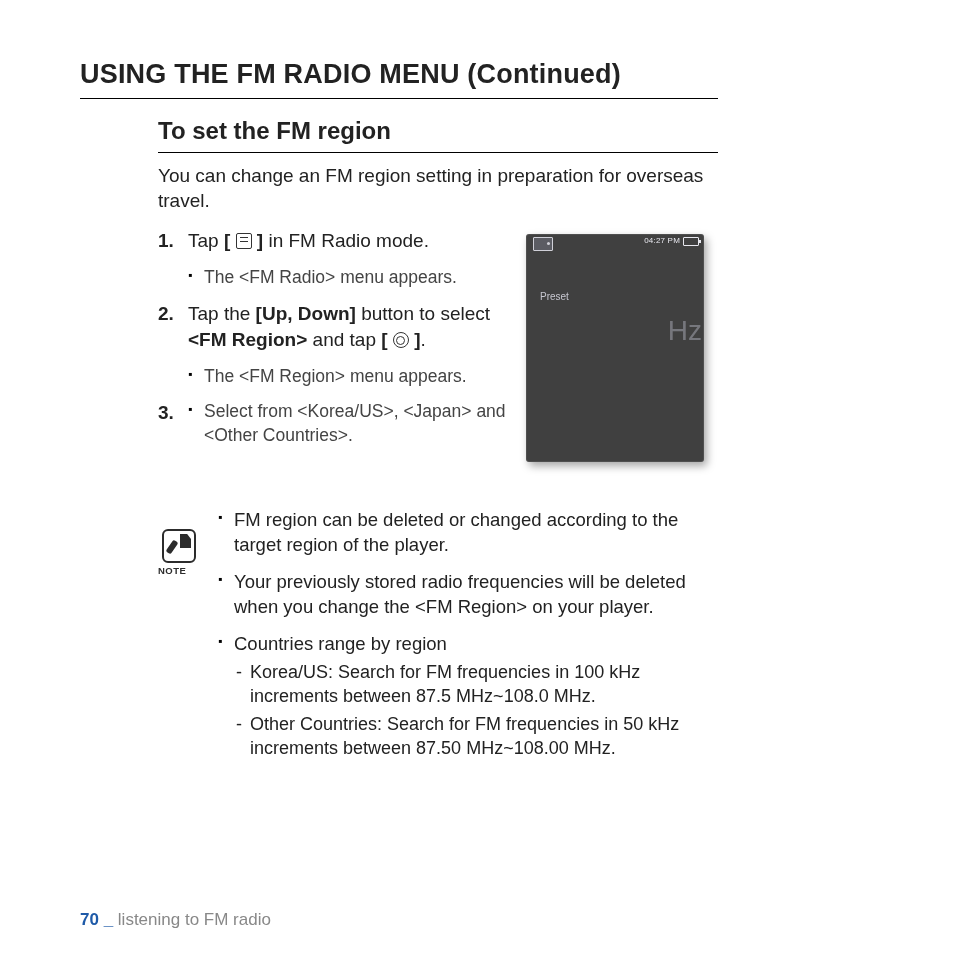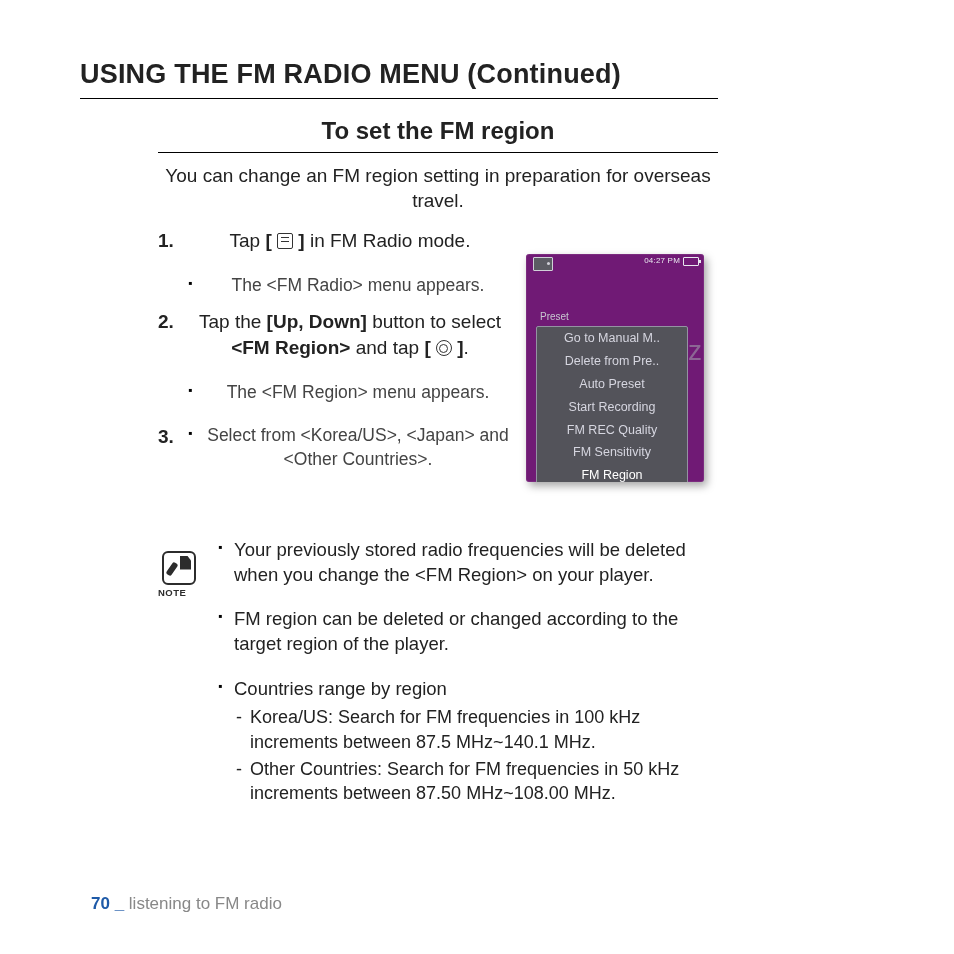--- a/index.html
+++ b/index.html
@@ -24,21 +24,20 @@
   .heading-main {
     font-size: 27px;
     font-weight: bold;
     letter-spacing: 0.2px;
     border-bottom: 1px solid #000;
     padding-bottom: 6px;
     margin-bottom: 16px;
   }
   .sub-col {
     margin-left: 78px;
-    text-align: center;
   }
   .heading-sub {
     font-size: 24px;
     font-weight: bold;
     border-bottom: 1px solid #000;
     padding-bottom: 4px;
     margin-bottom: 10px;
   }
   .intro {
     margin: 8px 0 14px 0;
@@ -64,21 +63,21 @@
     left: 0;
     top: 0;
     font-weight: bold;
   }
   .step-body { }
   .sub-bullet {
     position: relative;
     padding-left: 16px;
     font-size: 17.5px;
     color: #444;
-    margin-top: 20px;
+    margin-top: 12px;
   }
   .sub-bullet::before {
     content: "▪";
     position: absolute;
     left: 0;
     top: 1px;
     font-size: 12px;
     color: #000;
   }
   .dash-line {
@@ -122,27 +121,26 @@
     content: "";
     position: absolute;
     left: 2.5px; top: 2.5px; right: 2.5px; bottom: 2.5px;
     border: 1.2px solid #333;
     border-radius: 50%;
   }
   
   .device {
     width: 178px;
     height: 228px;
-    background: #701a75;
+    background: #404040;
     border-radius: 3px;
     box-shadow: 3px 4px 8px rgba(0,0,0,.35), inset 0 0 0 1px rgba(255,255,255,.08);
     padding: 0;
     position: relative;
     overflow: hidden;
-    margin-top: 20px;
   }
   .dev-status {
     position: absolute;
     top: 2px; right: 5px;
     font-size: 8px;
     color: #e8e8ef;
     letter-spacing: .2px;
     display: flex;
     align-items: center;
     gap: 3px;
@@ -251,24 +249,23 @@
   .note-label {
     font-size: 9.5px;
     font-weight: bold;
     letter-spacing: .5px;
     color: #2c2c2c;
   }
   .note-body .sub-bullet { font-size: 18.5px; color: #222; margin-bottom: 10px; }
   .footer {
     position: absolute;
     left: 80px;
-    bottom: 38px;
+    bottom: 22px;
     font-size: 17px;
     color: #888;
-    margin-left: 11px;
   }
   .footer .pg {
     color: #1e5aa8;
     font-weight: bold;
   }
   .footer .sep { color: #1e5aa8; font-weight: bold; }
 </style>
 </head>
 <body>
 
@@ -308,45 +305,36 @@
 
       <div class="shot-col">
         <div class="device">
           <div class="dev-radio"></div>
           <div class="dev-status">
             <span>04:27 PM</span>
             <span class="batt"></span>
           </div>
           <div class="preset-lbl">Preset</div>
           <div class="hz-bg">Hz</div>
-          <div class="menu-panel" id="menu-panel">
-              <div class="menu-item">Go to Manual M..</div>
-              <div class="menu-item">Delete from Pre..</div>
-              <div class="menu-item">Auto Preset</div>
-              <div class="menu-item">Start Recording</div>
-              <div class="menu-item">FM REC Quality</div>
-              <div class="menu-item">FM Sensitivity</div>
-              <div class="menu-item sel">FM Region</div>
-            </div>
         </div>
       </div>
     </div>
   </div>
 
   <div class="note-row">
     <div class="note-icon-wrap">
       <div class="note-icon"></div>
       <div class="note-label">NOTE</div>
     </div>
     <div class="note-body" style="flex:1">
+      <div class="sub-bullet">FM region can be deleted or changed according to the target region of the player.</div>
       <div class="sub-bullet">Your previously stored radio frequencies will be deleted when you change the &lt;FM Region&gt; on your player.</div>
-      <div class="sub-bullet">FM region can be deleted or changed according to the target region of the player.</div>
       <div class="sub-bullet">
         <span>Countries range by region</span>
-        <div class="dash-line"><span>Korea/US: Search for FM frequencies in 100 kHz increments between 87.5 MHz~140.1 MHz.</span></div>
+        <div class="dash-line"><span>Korea/US: Search for FM frequencies in 100 kHz increments between 87.5 MHz~108.0 MHz.</span></div>
         <div class="dash-line"><span>Other Countries: Search for FM frequencies in 50 kHz increments between 87.50 MHz~108.00 MHz.</span></div>
       </div>
     </div>
   </div>
 
   <div class="footer">
     <span class="pg">70</span><span class="sep"> _ </span><span>listening to FM radio</span>
   </div>
 </div>
 

